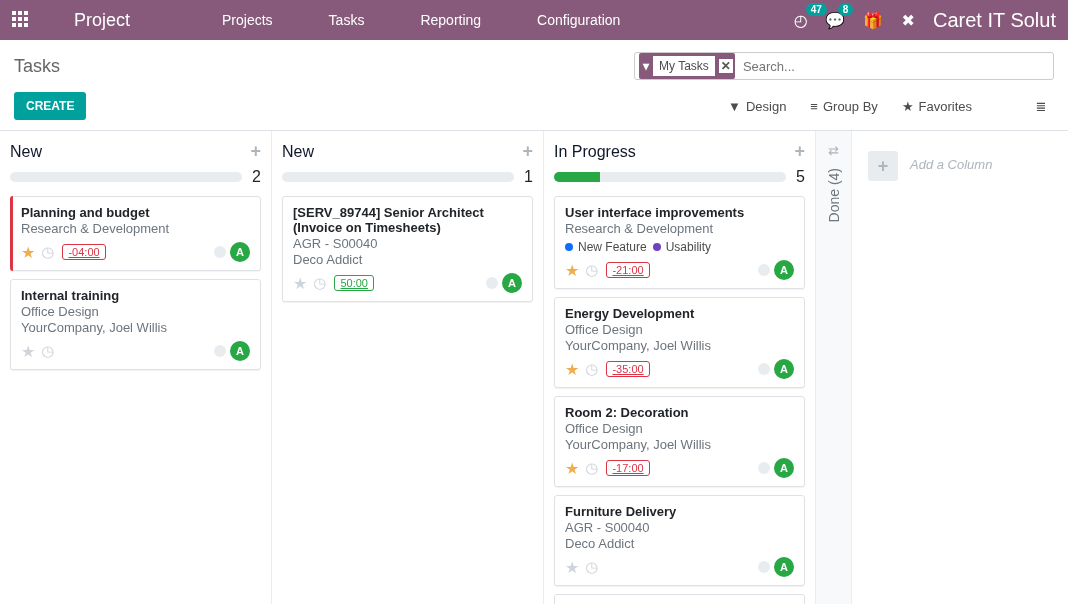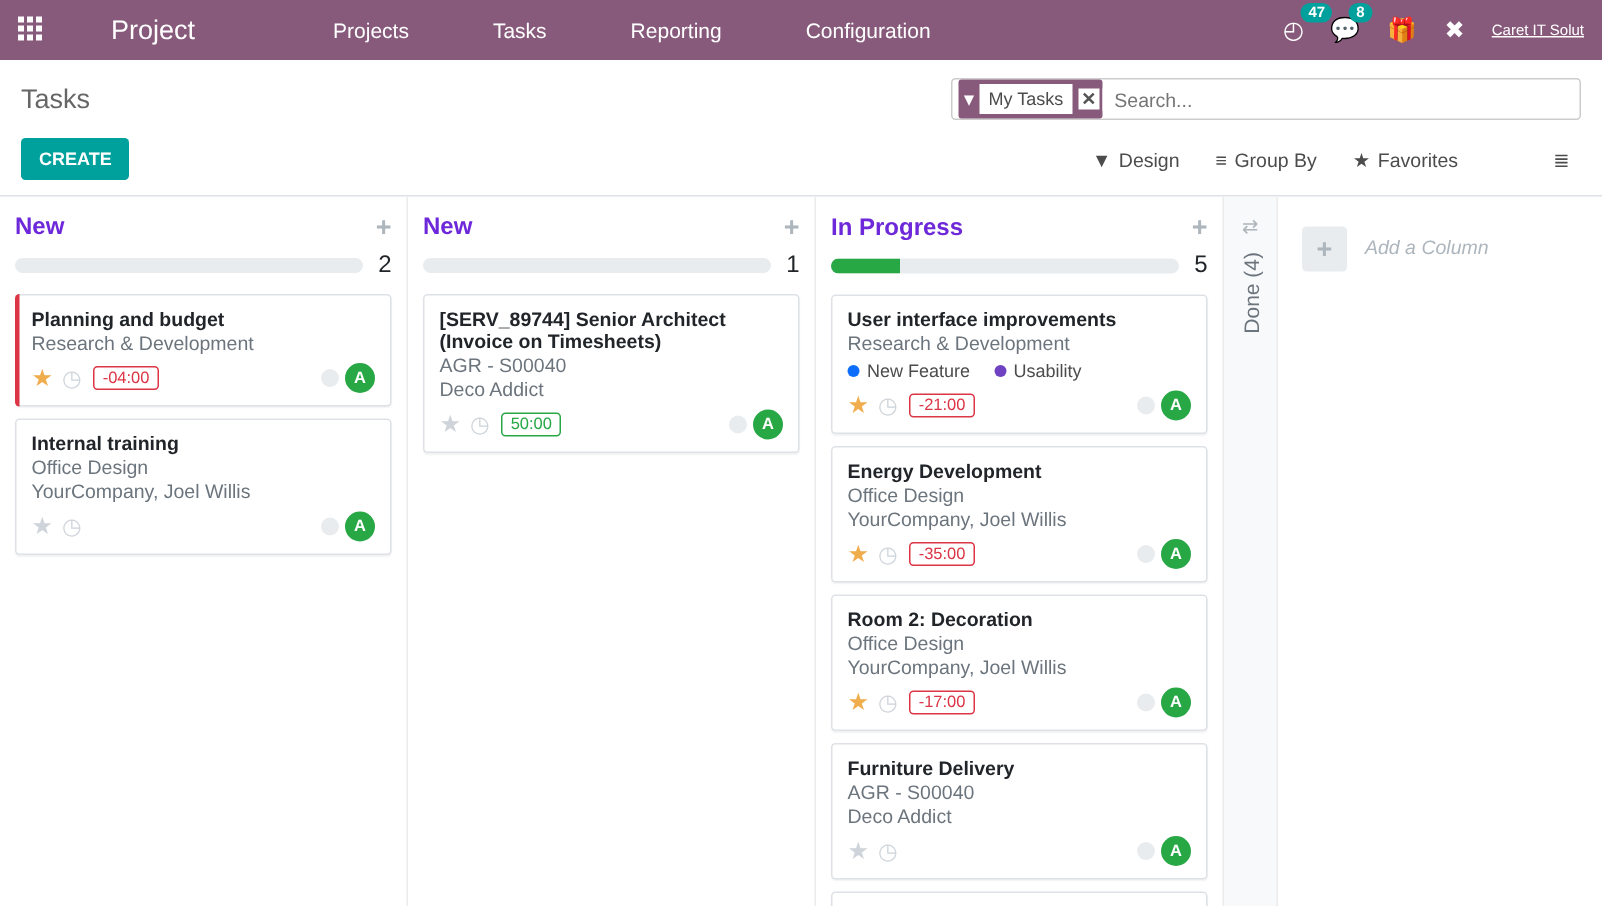--- a/index.html
+++ b/index.html
@@ -9,60 +9,60 @@
     .navbar { height:40px; background:#875a7b; color:#fff; display:flex; align-items:center; padding:0 12px;gap:20px; }
     .apps-icon { width:18px; height:18px; display:grid; grid-template-columns:repeat(3,4px); grid-template-rows:repeat(3,4px); gap:2px; margin-right:24px; }
     .apps-icon span{ background:#fff; }
     .brand { font-size:18px; font-weight:500; margin-right:40px; }
     .nav-menu { display:flex; gap:24px; }
     .nav-menu a { color:#fff; font-size:14px; cursor:pointer;margin-left:32px; }
     .nav-right { margin-left:auto; display:flex; align-items:center; gap:18px; }
     .badge-wrap { position:relative; display:flex; align-items:center; }
     .nb { position:absolute; top:-8px; left:12px; background:#00a09d; color:#fff; font-size:10px; font-weight:bold; padding:1px 5px; border-radius:8px; }
     .nav-ico { font-size:16px; color:#fff; }
-    .user { font-size:10px;text-decoration:underline; }
+    .user { font-size:20px; }
 
     
     .cp { padding:12px 14px 4px; border-bottom:1px solid #dee2e6; }
     .cp-row { display:flex; align-items:center; }
     .cp-title { font-size:18px; color:#666; }
     .cp-search { margin-left:auto; display:flex; align-items:center; width:420px; border:1px solid #ccc; border-radius:3px; height:28px; padding:0 4px; }
     .facet { background:#875a7b; color:#fff; font-weight:bold; font-size:12px; display:flex; align-items:center; height:26px; padding:0 2px 0 4px; border-radius:2px; }
     .facet .fx { color:#555; background:#fff; margin-left:4px; padding:0 2px; cursor:pointer; font-weight:bold; }
     .search-input { border:0; outline:0; flex:1; padding-left:8px; font-size:13px; color:#6c757d; }
     .cp-row2 { display:flex; align-items:center; margin-top:12px; padding-bottom:6px; }
     .btn-create { background:#00a09d; color:#fff; border:0; padding:7px 12px; font-size:12px; font-weight:bold; border-radius:3px; cursor:pointer; }
     .cp-tools { margin-left:auto; display:flex; gap:24px; align-items:center; }
     .cp-tool { color:#4c4c4c; font-size:13px; display:flex; align-items:center; gap:5px; cursor:pointer; }
     .view-sw { margin-left:32px; display:flex; align-items:center; gap:2px; }
     .vs-btn { width:26px; height:26px; display:flex; align-items:center; justify-content:center; color:#4c4c4c; cursor:pointer; }
 
     
     .kanban { display:flex; height:calc(604px - 40px - 90px); overflow:hidden; }
     .kcol { width:272px; flex:0 0 272px; padding:10px 10px 0; border-right:1px solid #ececec; overflow-y:auto; }
     .kcol-head { display:flex; align-items:center; margin-bottom:6px; }
-    .kcol-title { font-size:16px; font-weight:700; color:#6d28d9; flex:1; }
+    .kcol-title { font-size:16px; font-weight:400; color:#0f172a; flex:1; }
     .kcol-plus { color:#adb5bd; font-size:18px; cursor:pointer; font-weight:bold; }
     .kcol-pbar { display:flex; align-items:center; gap:10px; margin-bottom:10px; }
     .pbar { flex:1; height:10px; border-radius:5px; background:#e9ecef; overflow:hidden; }
     .pbar .fill { height:100%; background:#28a745; }
     .kcount { font-size:16px; font-weight:500; color:#212529; }
 
     .card { background:#fff; border:1px solid #dee2e6; border-radius:3px; padding:8px 10px; margin-bottom:8px; position:relative; box-shadow:0 1px 1px rgba(0,0,0,.05); }
     .card.redbar::before { content:""; position:absolute; left:-1px; top:-1px; bottom:-1px; width:3px; background:#dc3545; border-radius:3px 0 0 3px; }
     .card .title { font-weight:bold; color:#212529; }
     .card .sub { color:#6c757d; margin-top:1px; }
-    .card .tags { margin-top:4px; display:flex; gap:16px; }
+    .card .tags { margin-top:4px; display:flex; gap:6px; }
     .tag { font-size:12px; color:#4c4c4c; display:flex; align-items:center; gap:5px; }
     .tag .dot { width:8px; height:8px; border-radius:50%; }
     .card-foot { display:flex; align-items:center; margin-top:6px; }
     .star { color:#f0ad4e; font-size:16px; }
     .star.off { color:#ced4da; }
     .clock { color:#ced4da; margin-left:6px; font-size:15px; }
-    .hours { margin-left:8px; border:1px solid; border-radius:3px; font-size:11px; padding:1px 5px; font-weight:500; }
+    .hours { margin-left:8px; border:1px solid; border-radius:3px; font-size:11px; padding:1px 5px; font-weight:500;text-decoration:underline; }
     .hours.neg { color:#dc3545; border-color:#dc3545; }
     .hours.pos { color:#28a745; border-color:#28a745; }
     .foot-right { margin-left:auto; display:flex; align-items:center; gap:4px; }
     .state-dot { width:12px; height:12px; border-radius:50%; background:#e9ecef; }
     .avatar { width:20px; height:20px; border-radius:50%; background:#28a745; color:#fff; font-size:11px; display:flex; align-items:center; justify-content:center; font-weight:bold; }
 
     
     .fold { width:36px; flex:0 0 36px; background:#f8f9fa; border-right:1px solid #ececec; display:flex; flex-direction:column; align-items:center; padding-top:12px; cursor:pointer; }
     .fold-title { writing-mode:vertical-rl; transform:rotate(180deg); color:#6c757d; font-size:14px; margin-top:10px; }
     

